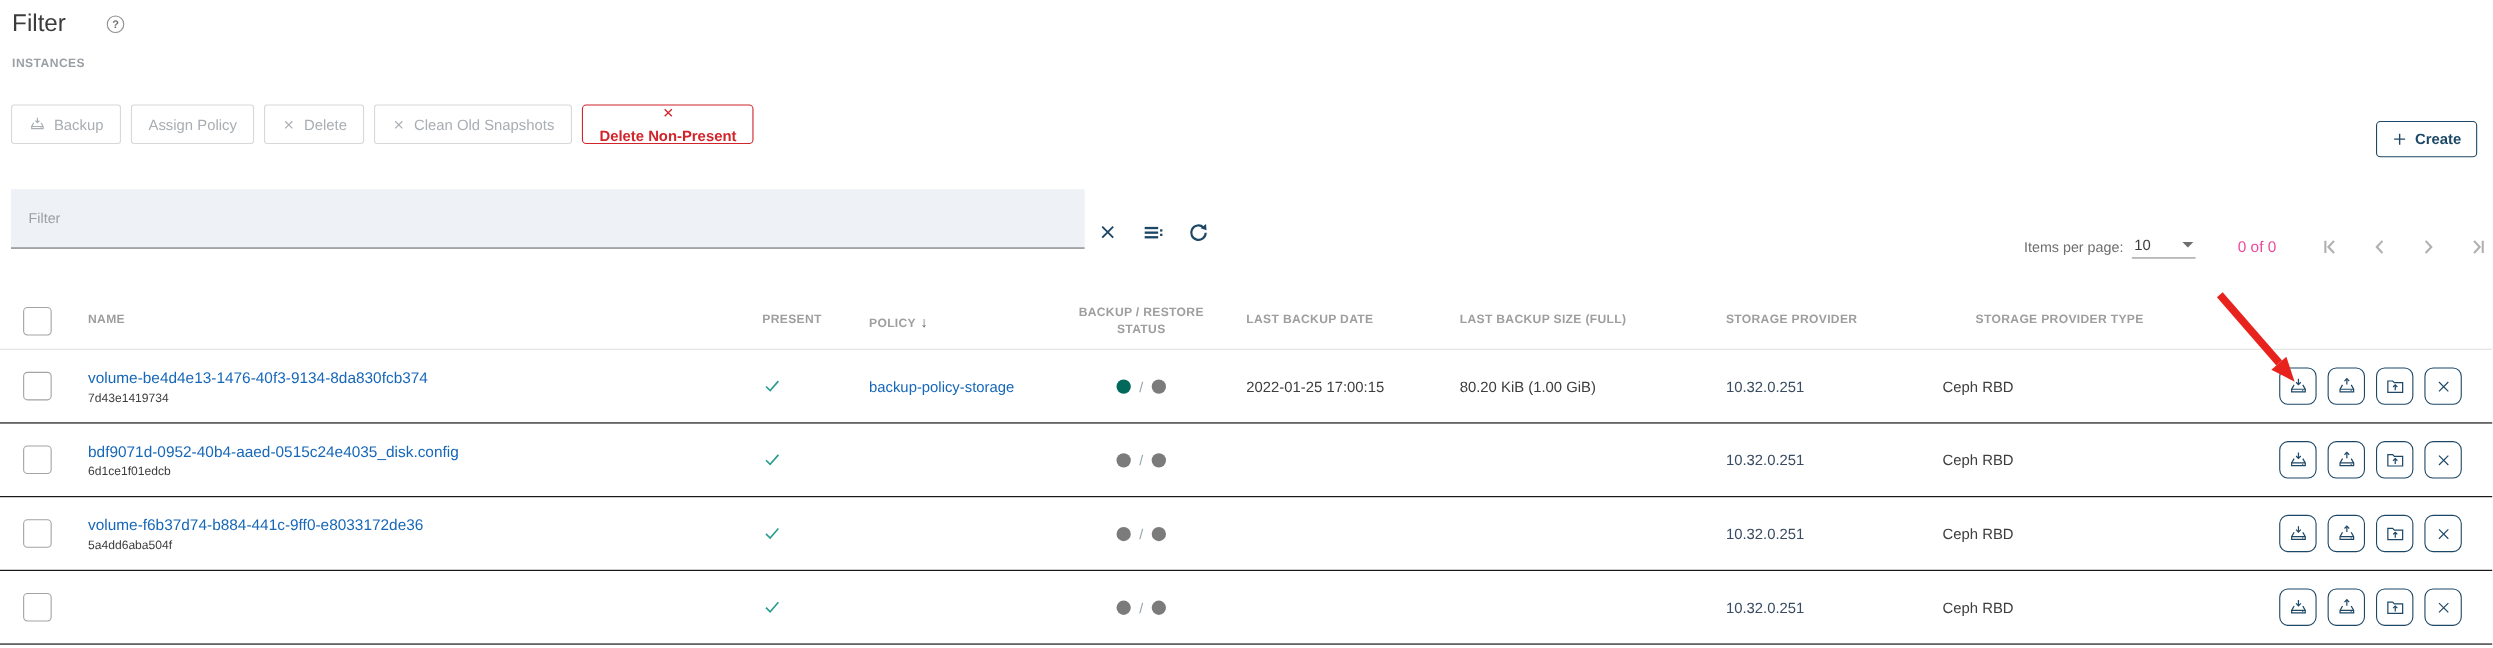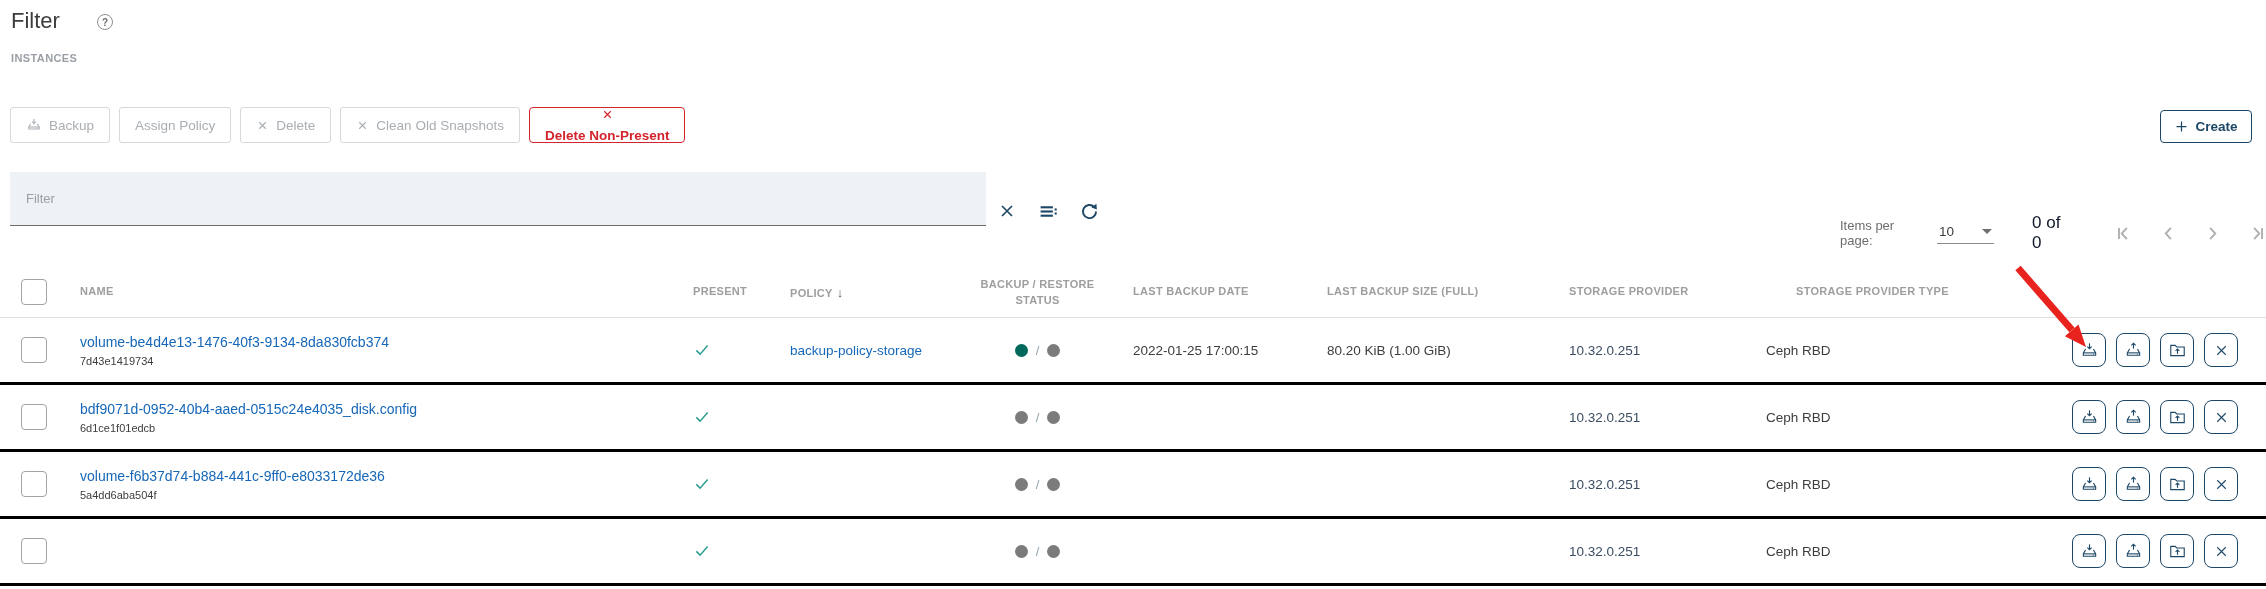--- a/index.html
+++ b/index.html
@@ -7,21 +7,21 @@
   body { font-family:"Liberation Sans", sans-serif; color:#3f3f3f; }
   .page { position:relative; width:2266px; height:589px; background:#fff; overflow:hidden; }
 
   
   .title { position:absolute; left:11px; top:8px; font-size:22px; font-weight:400; color:#3c3c3c; }
   .help-icon { position:absolute; left:97px; top:14px; width:16px; height:16px; border:1.5px solid #8f8f8f;
     border-radius:50%; color:#6e6e6e; font-size:10px; font-weight:700; display:flex; align-items:center; justify-content:center; }
   .section-label { position:absolute; left:11px; top:52px; font-size:11px; font-weight:700; color:#9aa0a6; letter-spacing:.4px; }
 
   
-  .toolbar { position:absolute; left:10px; top:107px; display:flex; gap:9px; }
+  .toolbar { position:absolute; left:10px; top:95px; display:flex; gap:9px; }
   .tb-btn { height:36px; display:inline-flex; align-items:center; gap:7px; padding:0 15px; background:#fff;
     border:1px solid #d8d8d8; border-radius:3px; font-size:13.5px; font-weight:500; color:#a9aeb3; cursor:default; }
   .tb-btn svg { flex:0 0 auto; }
   .tb-btn.danger { border:1.5px solid #d2242b; color:#d2242b; font-weight:700; border-radius:4px;flex-direction:column; }
   .create-btn { position:absolute; left:2160px; top:110px; width:92px; height:33px; display:flex; align-items:center;
     justify-content:center; gap:6px; border:1.5px solid #1c4766; border-radius:4px; background:#fff;
     color:#1c4766; font-size:13.5px; font-weight:700; cursor:pointer; }
 
   
   .filter-box { position:absolute; left:10px; top:172px; width:976px; height:54px; background:#eef1f5;
@@ -32,33 +32,33 @@
   .filter-icons { position:absolute; left:995px; top:199px; display:flex; align-items:center; gap:17px; }
   .icon-btn { width:24px; height:24px; display:flex; align-items:center; justify-content:center; cursor:pointer; background:none; border:none; }
 
   
   .pagination { position:absolute; left:1840px; top:213px; display:flex; align-items:center; }
   .ipp-label { font-size:13px; color:#6e6e6e; }
   .ipp-select { display:inline-flex; align-items:center; justify-content:space-between; width:58px; margin-left:8px;
     border-bottom:1px solid #8a8a8a; padding:2px 2px 4px 2px; cursor:pointer; }
   .ipp-value { font-size:13.5px; color:#3d3d3d; }
   .caret-down { width:0; height:0; border-left:5px solid transparent; border-right:5px solid transparent; border-top:5px solid #6f6f6f; }
-  .range-label { font-size:17px; color:#0f172a; margin-left:38px; }
+  .range-label { font-size:14px; color:#ec4899; margin-left:38px; }
   .pager { display:flex; align-items:center; gap:24px; margin-left:40px; }
   .pager .icon-btn { width:20px; height:20px; }
 
   
   .thead { position:absolute; left:0; top:268px; width:2266px; height:50px; border-bottom:1px solid #e0e0e0; }
   .th { position:absolute; font-size:11px; font-weight:700; color:#9e9e9e; letter-spacing:.3px; top:17px; white-space:nowrap; }
   .th-status { top:8px; text-align:center; line-height:16px; }
   .sort-arrow { color:#616161; font-size:13px; margin-left:4px; font-weight:400; }
   .checkbox { width:26px; height:26px; border:1.5px solid #a3a3a3; border-radius:4px; background:#fff; cursor:pointer; }
   .thead .checkbox { position:absolute; left:21px; top:11px; }
 
-  .row { position:absolute; left:0; width:2266px; height:67px; border-bottom:3px solid #000000; }
+  .row { position:absolute; left:0; width:2266px; height:67px; border-bottom:1px solid #000000; }
   .cell { position:absolute; top:0; height:100%; display:flex; align-items:center; white-space:nowrap; }
   .col-check    { left:21px; }
   .col-name     { left:80px; width:580px; flex-direction:column; align-items:flex-start; justify-content:center; gap:5px; }
   .col-present  { left:693px; width:40px; }
   .col-policy   { left:790px; width:190px; }
   .col-status   { left:975px; width:125px; justify-content:center; gap:8px; }
   .col-date     { left:1133px; width:200px; }
   .col-size     { left:1327px; width:230px; }
   .col-provider { left:1569px; width:180px; }
   .col-type     { left:1766px; width:210px; }

